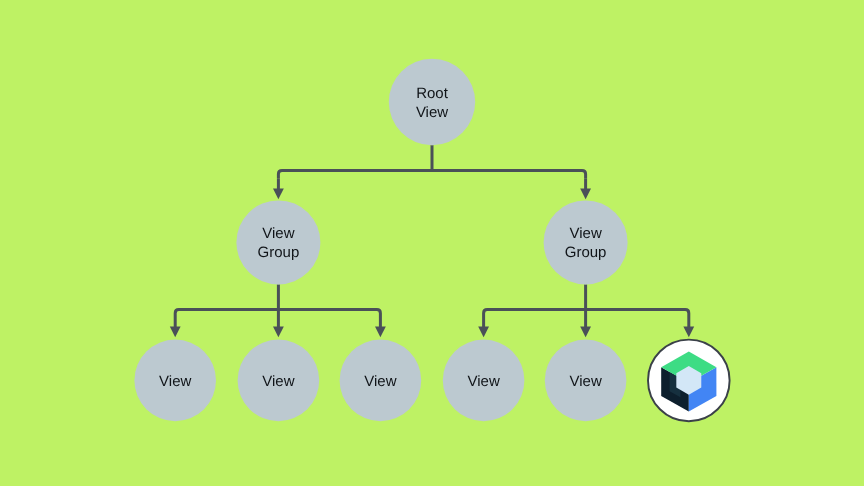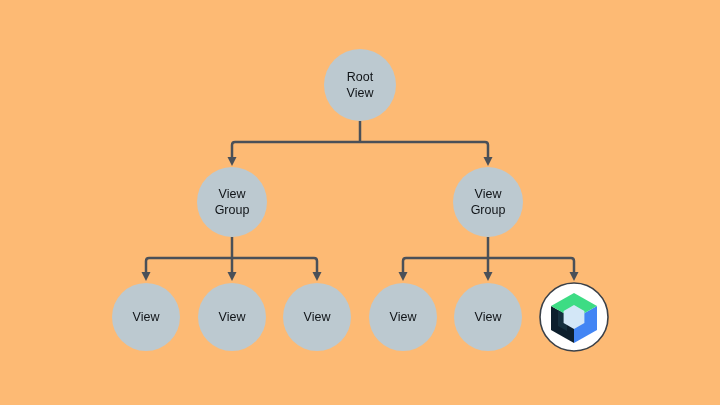--- a/index.html
+++ b/index.html
@@ -11,21 +11,21 @@
   body {
     width: 720px;
     height: 405px;
     overflow: hidden;
     font-family: "Liberation Sans", sans-serif;
   }
   #diagram-canvas {
     position: relative;
     width: 720px;
     height: 405px;
-    background: #fdba74;
+    background: #bef264;
   }
   #diagram-svg {
     position: absolute;
     top: 0;
     left: 0;
     width: 720px;
     height: 405px;
     display: block;
   }
   .node-label {

